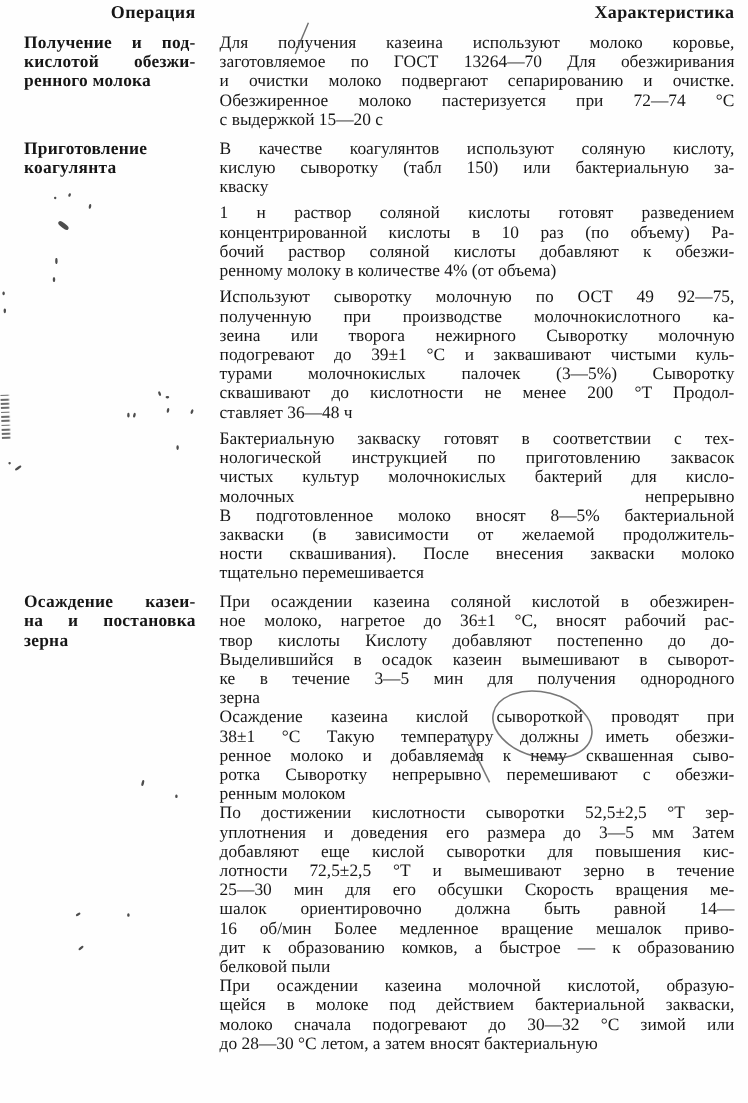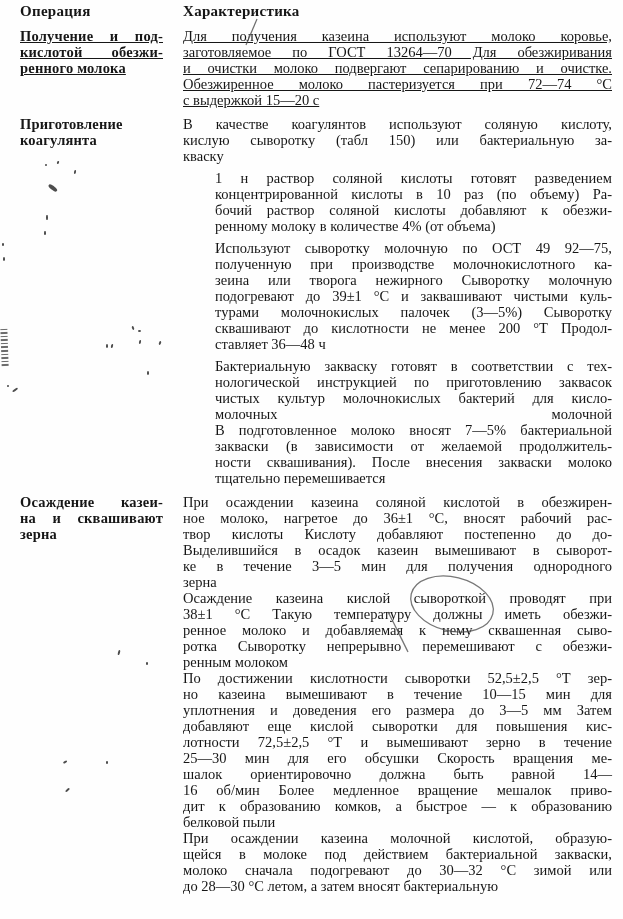--- a/index.html
+++ b/index.html
@@ -8,30 +8,30 @@
     width:623px;height:919px;
     background:#fefefe;
     overflow:hidden;
     color:#161616;
     font-family:"Liberation Serif", serif;
     font-size:14.5px;
     line-height:16px;
     -webkit-font-smoothing:antialiased;
   }
   .thead{display:flex;padding:3px 0 0 20px;height:18px;}
-  .th{font-weight:bold;font-size:15px;text-align:left;letter-spacing:.3px;}
+  .th{font-weight:bold;font-size:15px;text-align:right;letter-spacing:.3px;}
   .th.op{width:143px;}
   .th.ch{width:429px;margin-left:20px;}
   #tbody .row{display:flex;align-items:flex-start;padding-left:20px;margin-top:8px;}
-  #tbody .row:first-child{margin-top:7px;text-decoration:underline;}
+  #tbody .row:first-child{margin-top:7px;}
   .cell-op{width:143px;flex:none;font-weight:bold;letter-spacing:.2px;}
   .cell-ch{width:429px;flex:none;margin-left:20px;}
   .ln{text-align:justify;text-align-last:justify;white-space:normal;}
   .ln.last{text-align-last:left;}
-  .para.gap{margin-top:6px;margin-left:32px;}
+  .para.gap{margin-top:6px;}
   
   .speck{position:absolute;background:#2e2e2e;border-radius:45%;opacity:.85;}
   .smudge{
     position:absolute;left:1px;top:329px;width:7px;height:37px;
     background:repeating-linear-gradient(0deg,#3a3a3a 0 1.6px,transparent 1.6px 3.6px);
     opacity:.75;filter:blur(.3px);transform:rotate(-2deg);
   }
   svg.penlayer{position:absolute;left:0;top:0;pointer-events:none;}
 </style>
 </head>
@@ -84,53 +84,52 @@
             <div class="ln">зеина или творога нежирного Сыворотку молочную</div>
             <div class="ln">подогревают до 39±1 °С и заквашивают чистыми куль-</div>
             <div class="ln">турами молочнокислых палочек (3—5%) Сыворотку</div>
             <div class="ln">сквашивают до кислотности не менее 200 °Т Продол-</div>
             <div class="ln last">ставляет 36—48 ч</div>
           </div>
           <div class="para gap">
             <div class="ln">Бактериальную закваску готовят в соответствии с тех-</div>
             <div class="ln">нологической инструкцией по приготовлению заквасок</div>
             <div class="ln">чистых культур молочнокислых бактерий для кисло-</div>
-            <div class="ln">молочных молочной</div>
-            <div class="ln">В подготовленное молоко вносят 7—5% бактериальной</div>
+            <div class="ln">молочных непрерывно</div>
+            <div class="ln">В подготовленное молоко вносят 8—5% бактериальной</div>
             <div class="ln">закваски (в зависимости от желаемой продолжитель-</div>
             <div class="ln">ности сквашивания). После внесения закваски молоко</div>
             <div class="ln last">тщательно перемешивается</div>
           </div>
         </div>
       </div>
       <div class="row">
         <div class="cell-op">
           <div class="ln">Осаждение казеи-</div>
-          <div class="ln">на и сквашивают</div>
+          <div class="ln">на и постановка</div>
           <div class="ln last">зерна</div>
         </div>
         <div class="cell-ch">
           <div class="para">
             <div class="ln">При осаждении казеина соляной кислотой в обезжирен-</div>
             <div class="ln">ное молоко, нагретое до 36±1 °С, вносят рабочий рас-</div>
             <div class="ln">твор кислоты Кислоту добавляют постепенно до до-</div>
             <div class="ln">Выделившийся в осадок казеин вымешивают в сыворот-</div>
             <div class="ln">ке в течение 3—5 мин для получения однородного</div>
             <div class="ln last">зерна</div>
           </div>
           <div class="para">
             <div class="ln">Осаждение казеина кислой сывороткой проводят при</div>
             <div class="ln">38±1 °С Такую температуру должны иметь обезжи-</div>
             <div class="ln">ренное молоко и добавляемая к нему сквашенная сыво-</div>
             <div class="ln">ротка Сыворотку непрерывно перемешивают с обезжи-</div>
             <div class="ln last">ренным молоком</div>
           </div>
           <div class="para">
             <div class="ln">По достижении кислотности сыворотки 52,5±2,5 °Т зер-</div>
-            <div class="ln">но казеина вымешивают в течение 10—15 мин для</div>
             <div class="ln">уплотнения и доведения его размера до 3—5 мм Затем</div>
             <div class="ln">добавляют еще кислой сыворотки для повышения кис-</div>
             <div class="ln">лотности 72,5±2,5 °Т и вымешивают зерно в течение</div>
             <div class="ln">25—30 мин для его обсушки Скорость вращения ме-</div>
             <div class="ln">шалок ориентировочно должна быть равной 14—</div>
             <div class="ln">16 об/мин Более медленное вращение мешалок приво-</div>
             <div class="ln">дит к образованию комков, а быстрое — к образованию</div>
             <div class="ln last">белковой пыли</div>
           </div>
           <div class="para">

